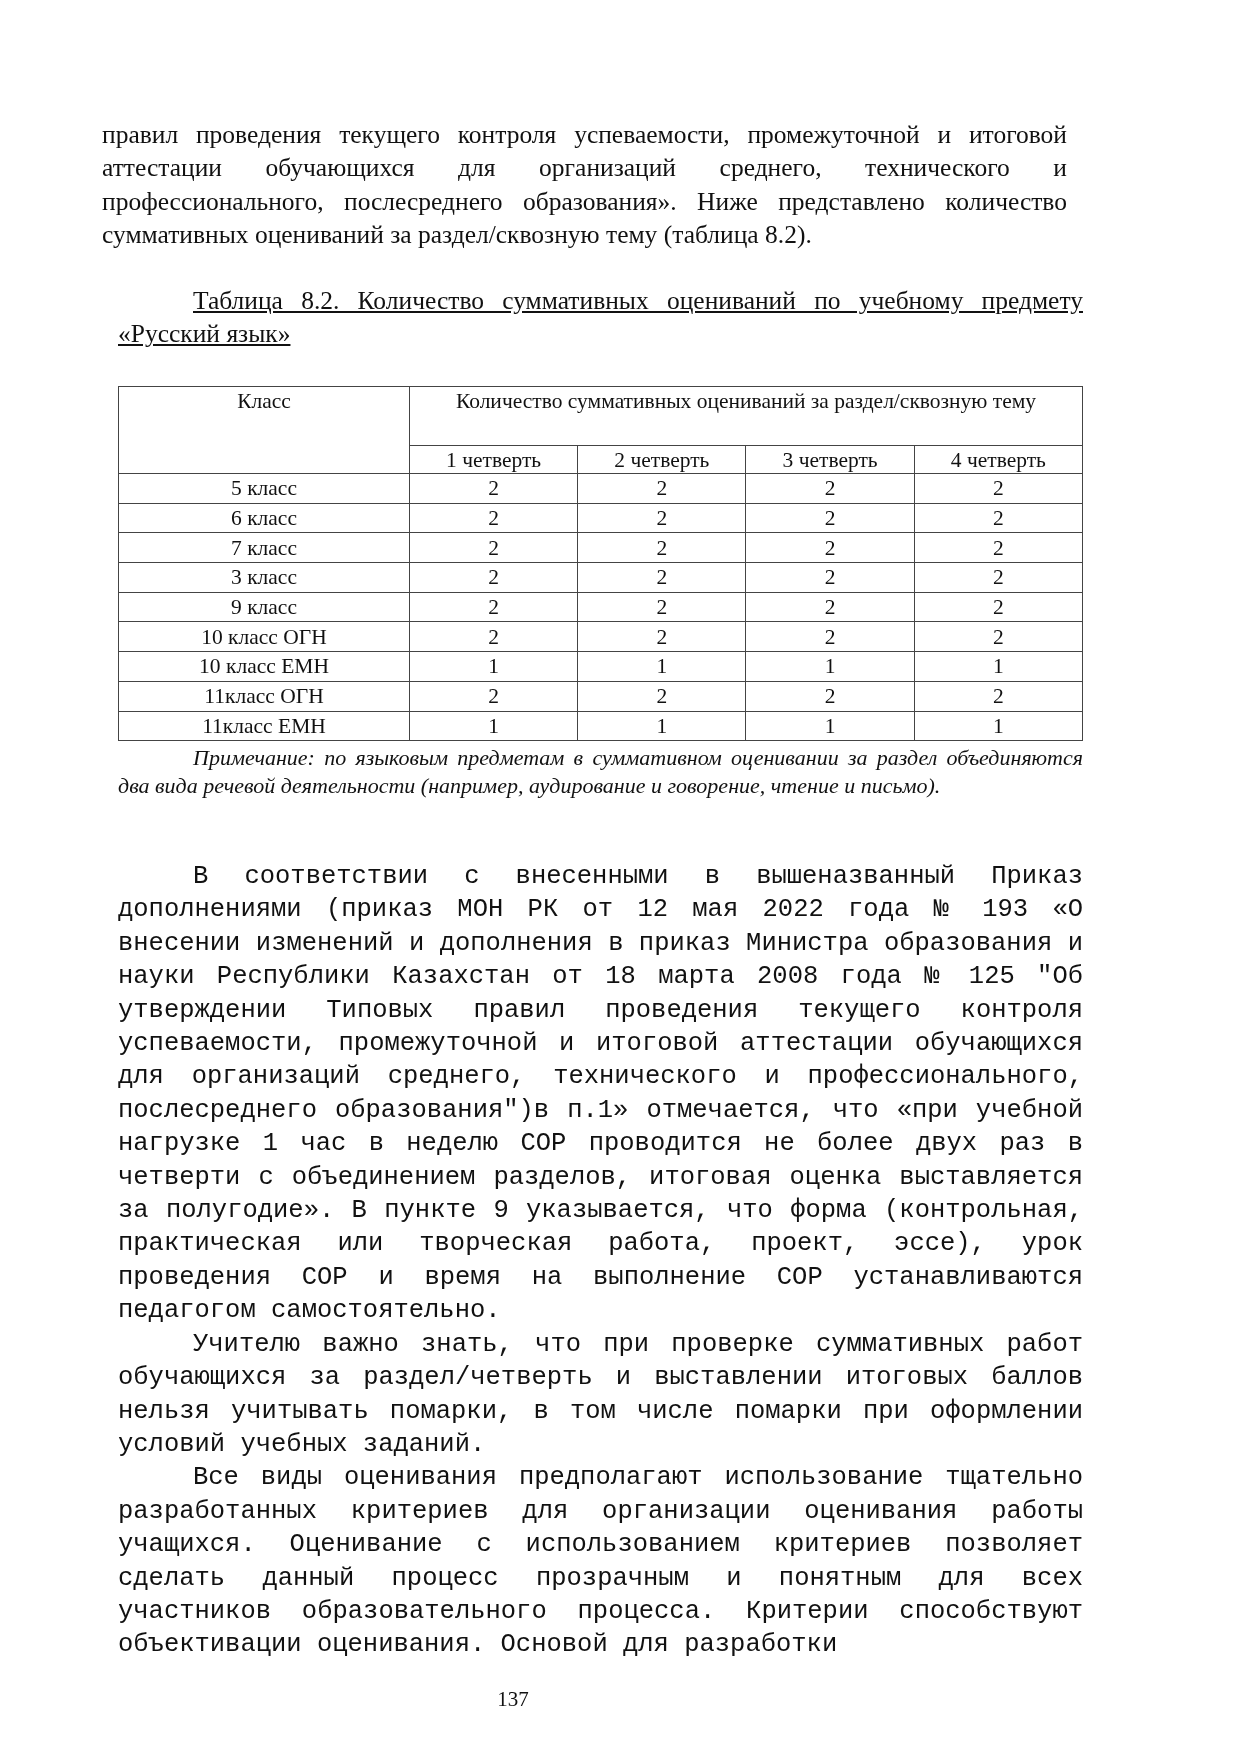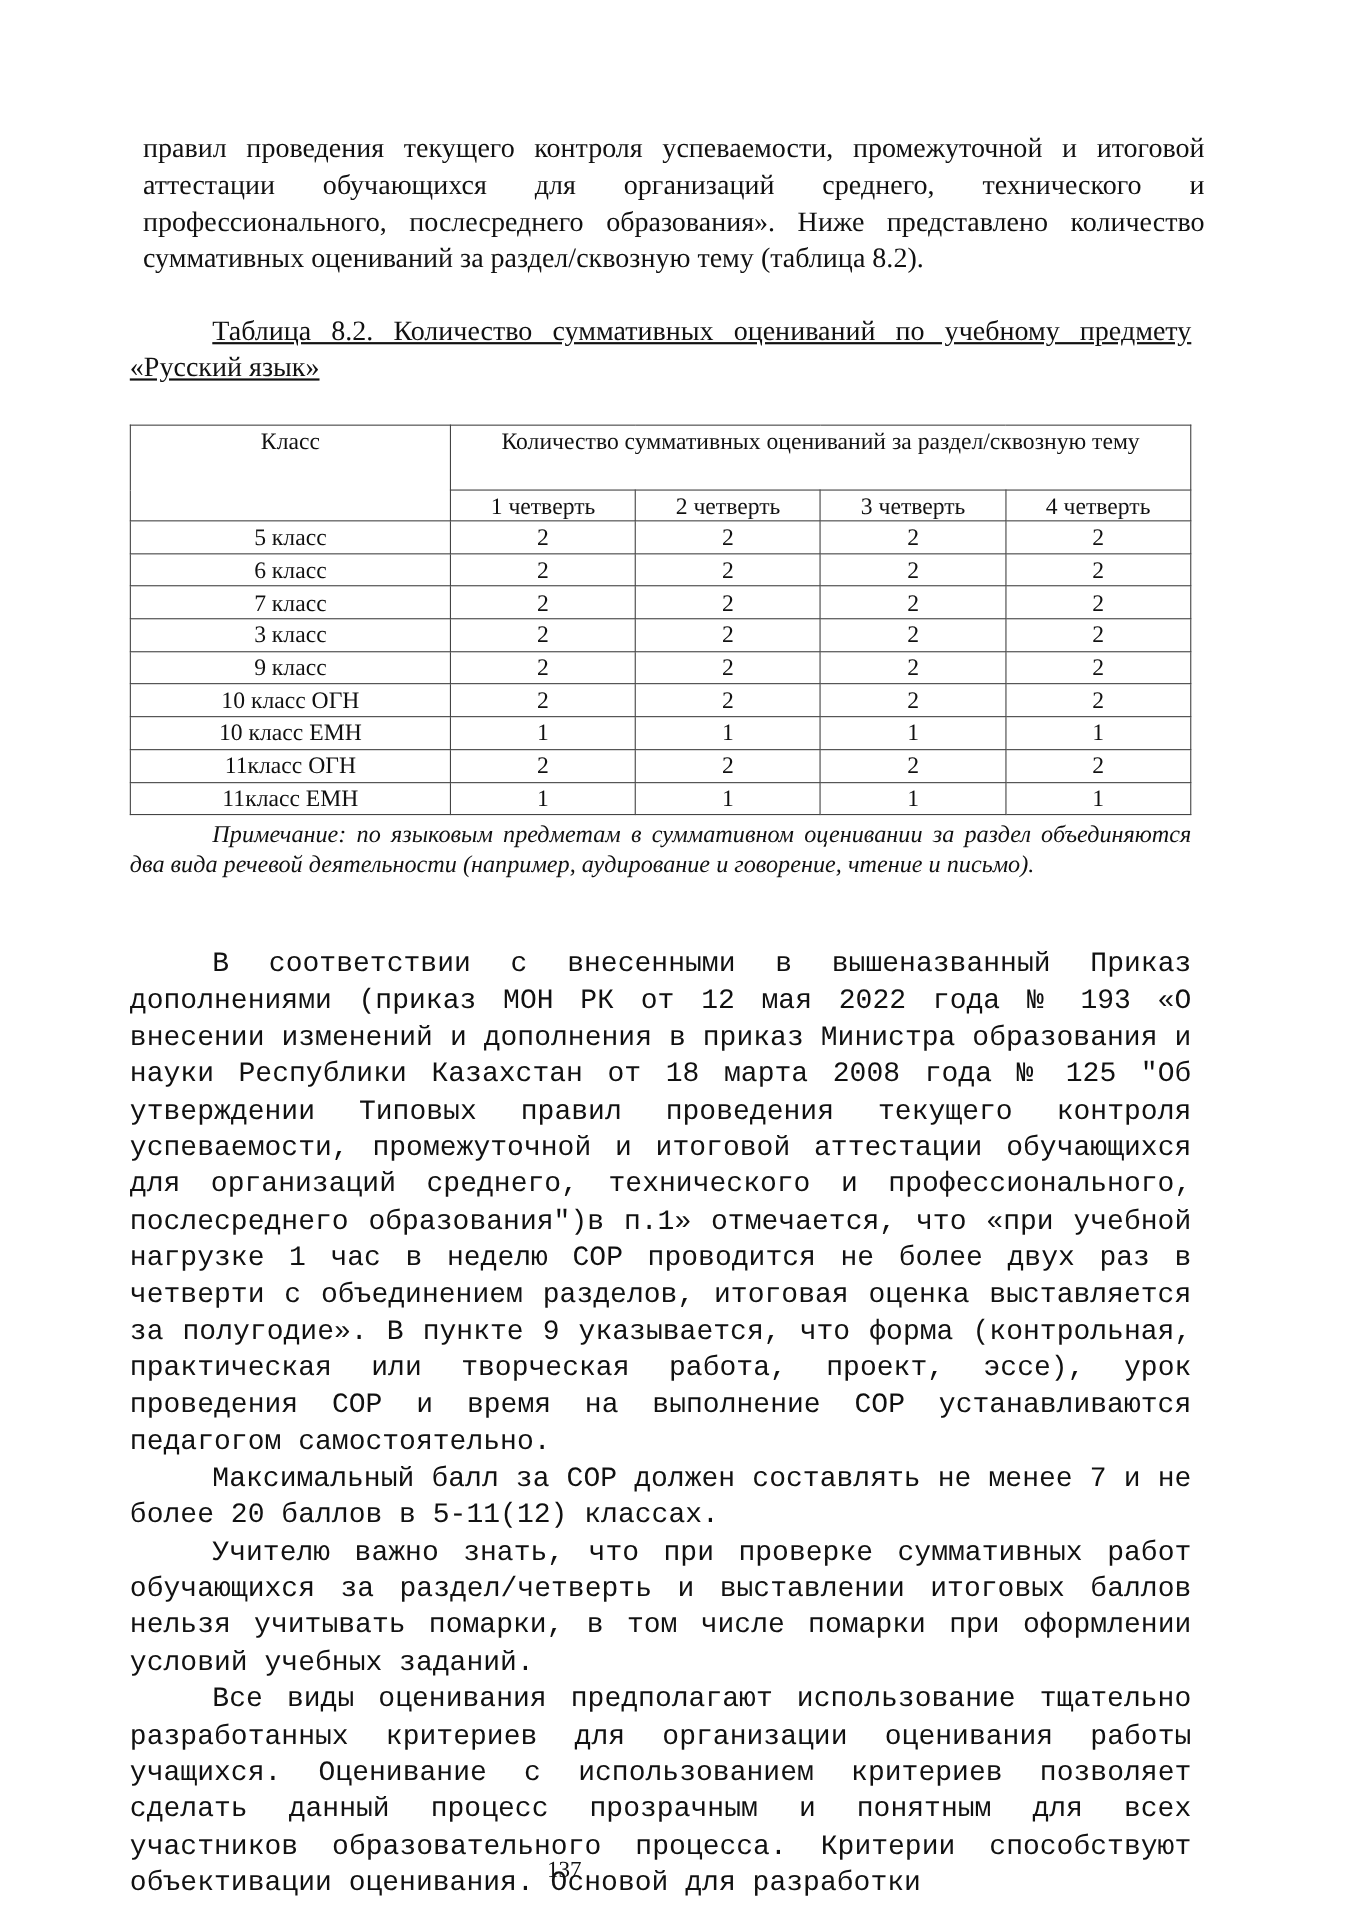--- a/index.html
+++ b/index.html
@@ -1,18 +1,18 @@
 <!DOCTYPE html>
 <html><head>
 <meta charset="utf-8">
 <style>
   html, body { margin: 0; padding: 0; background: #ffffff; }
   body { width: 1241px; height: 1755px; position: relative; overflow: hidden;
          font-family: "Liberation Serif", "DejaVu Serif", serif; color: #111; }
-  .page { position: absolute; left: 130px; top: 118px; width: 965px; }
+  .page { position: absolute; left: 102px; top: 118px; width: 965px; }
   .p { font-size: 25.5px; line-height: 33.4px; text-align: justify; margin: 0; }
   .p.indent { text-indent: 75px; }
   .caption { position: absolute; left: 118px; top: 284px; width: 965px;
              font-size: 25.5px; line-height: 33.4px; text-align: justify; text-indent: 75px; margin: 0; text-decoration: underline; }
   table.t { position: absolute; left: 118px; top: 386px; width: 965px;
             border-collapse: collapse; font-size: 21.5px; line-height: 24px; padding-left: 32px; }
   table.t td, table.t th { border: 1.3px solid #444; text-align: center; font-weight: normal;
             padding: 0; vertical-align: top; }
   table.t th.cls { width: 290px; padding-top: 2px; }
   table.t th.q { height: 27px; vertical-align: middle; }
@@ -112,18 +112,17 @@
         <td>1</td>
         <td>1</td>
       </tr>
     </tbody>
 </table>
 
 <p class="note"><b>Примечание:</b><span> по языковым предметам в суммативном оценивании за раздел объединяются два вида речевой деятельности (например, аудирование и говорение, чтение и письмо).</span></p>
 
 <div class="body2">
   <p class="p indent">В соответствии с внесенными в вышеназванный Приказ дополнениями (приказ МОН РК от 12 мая 2022 года № 193 «О внесении изменений и дополнения в приказ Министра образования и науки Республики Казахстан от 18 марта 2008 года № 125 "Об утверждении Типовых правил проведения текущего контроля успеваемости, промежуточной и итоговой аттестации обучающихся для организаций среднего, технического и профессионального, послесреднего образования")в п.1» отмечается, что «при учебной нагрузке 1 час в неделю СОР проводится не более двух раз в четверти с объединением разделов, итоговая оценка выставляется за полугодие». В пункте 9 указывается, что форма (контрольная, практическая или творческая работа, проект, эссе), урок проведения СОР и время на выполнение СОР устанавливаются педагогом самостоятельно.</p>
-  <p class="p indent">Максимальный балл за СОР должен составлять не менее 7 и не более 20 баллов в 5-11(12) классах.</p>
   <p class="p indent">Учителю важно знать, что при проверке суммативных работ обучающихся за раздел/четверть и выставлении итоговых баллов нельзя учитывать помарки, в том числе помарки при оформлении условий учебных заданий.</p>
   <p class="p indent">Все виды оценивания предполагают использование тщательно разработанных критериев для организации оценивания работы учащихся. Оценивание с использованием критериев позволяет сделать данный процесс прозрачным и понятным для всех участников образовательного процесса. Критерии способствуют объективации оценивания. Основой для разработки</p>
 </div>
 
 <div class="pagenum">137</div>
 
 </body></html>

